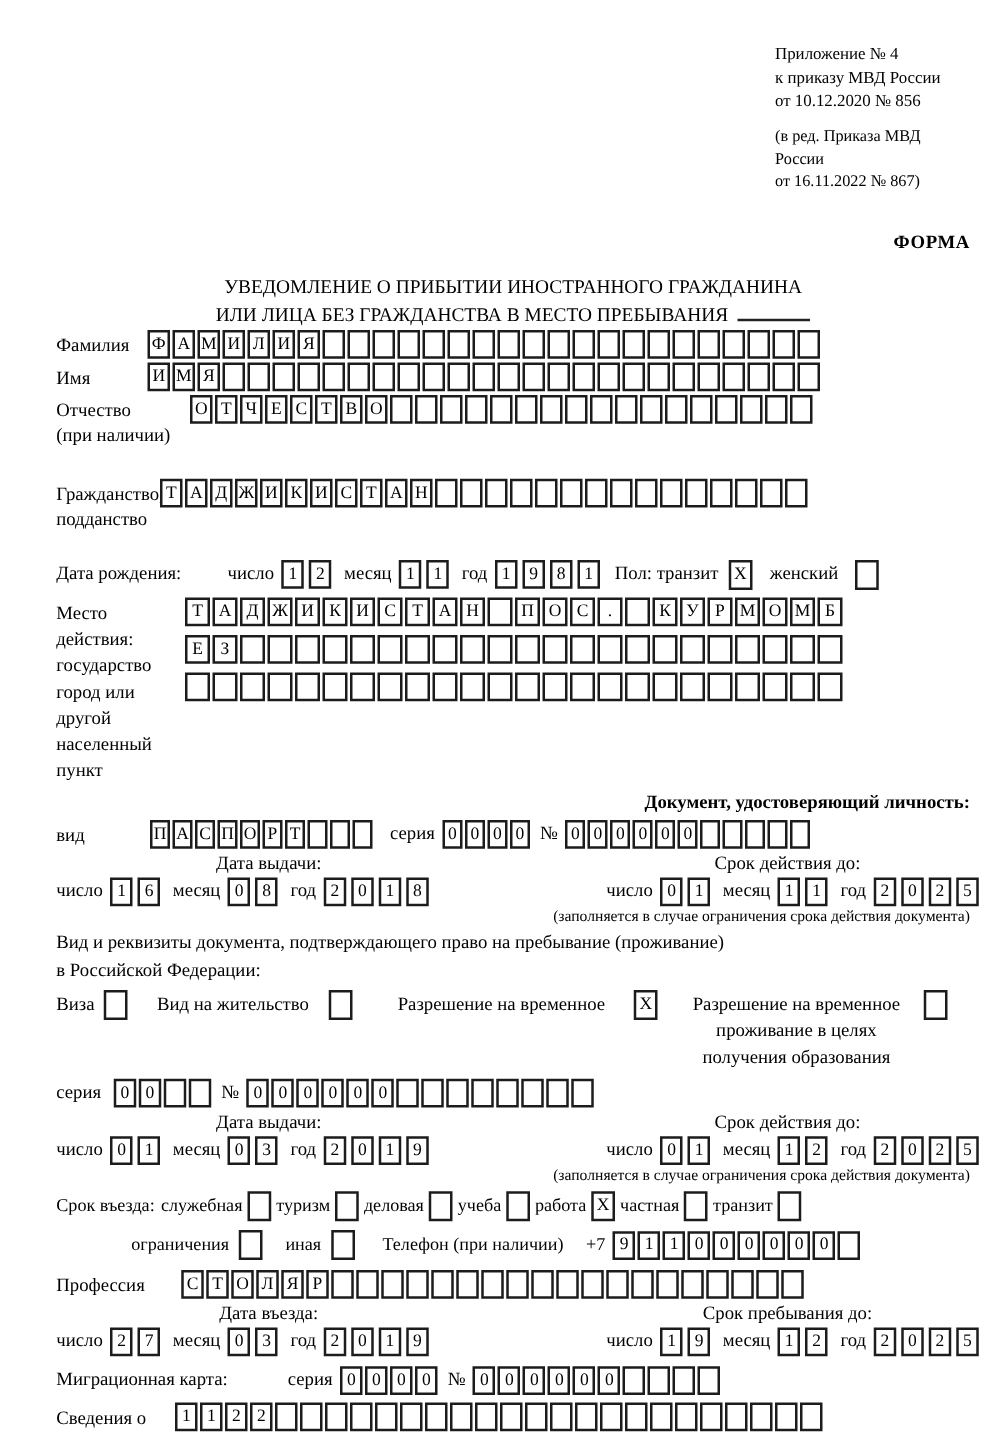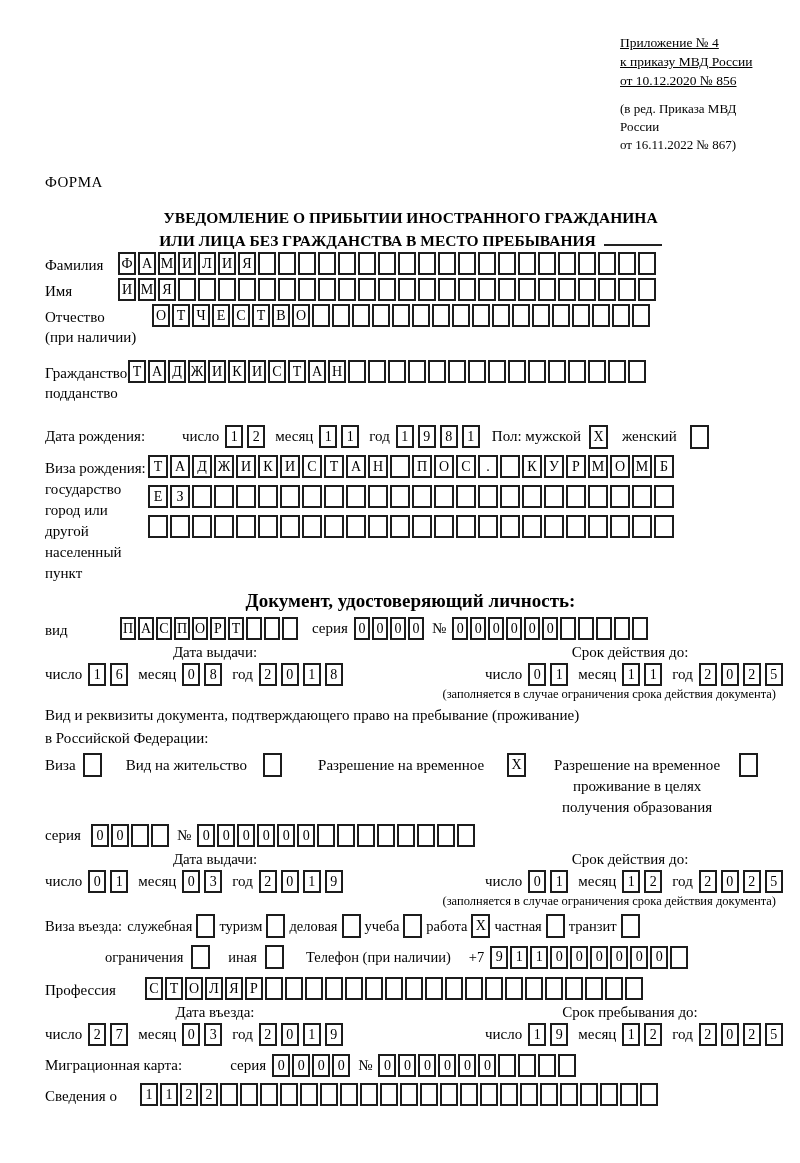--- a/index.html
+++ b/index.html
@@ -1,43 +1,43 @@
 <!DOCTYPE html>
 <html><head>
 <meta charset="utf-8">
 <style>
   * { box-sizing: border-box; margin: 0; padding: 0; }
   html,body { width:800px; height:1163px; background:#fff; color:#000;
     font-family:"Liberation Serif","DejaVu Serif",serif; font-size:15px; overflow:hidden; }
   .page { padding:34px 24px 10px 45px; }
 
   
-  .appendix { margin-left:575px; font-size:13.5px; line-height:1.4;text-decoration:underline; }
+  .appendix { margin-left:575px; font-size:13.5px; line-height:1.4; }
   .revision { margin-left:575px; font-size:13px; line-height:1.4; margin-top:9px; }
-  .forma { font-weight:normal; font-size:15px; margin-top:20px; letter-spacing:.5px; }
-  .title { text-align:center; font-weight:bold; font-size:15.5px; line-height:1.45; margin-top:16px; }
+  .forma { text-align:right; font-weight:bold; font-size:15px; margin-top:32px; letter-spacing:.5px; }
+  .title { text-align:center; font-weight:normal; font-size:15.5px; line-height:1.45; margin-top:16px; }
   .title-blank { display:inline-block; width:58px; border-bottom:2px solid #222; height:14px; margin-left:8px; }
   .sec1 { text-align:center; font-weight:bold; font-size:14px; margin-top:20px; letter-spacing:.2px; margin-bottom:14px; }
 
   
   .row { display:flex; align-items:flex-start; margin-bottom:3px; }
   .lbl { flex:none; line-height:20px; padding-top:3px; }
   .lw73{width:73px}.lw107{width:107px}.lw83{width:83px}.lw103{width:103px}.lw75{width:75px}.lw95{width:95px}.lw100{width:100px}
   .boxes { display:flex; flex:none; }
   .cell { flex:none; width:18px; height:23px; border:2px solid #1c1c1c; margin-right:2px;
     display:flex; align-items:center; justify-content:center; font-size:14px; background:#fff; }
   .boxes.w20 .cell { width:20px; }
   .boxes.sm .cell { width:16px; }
   .boxes.dt .cell { margin-right:4px; }
   .stack > .boxes { margin-bottom:7px; }
   .il { margin:0 6px; padding-top:3px; }
   .il:first-child { margin-left:0; }
 
   
-  .dochead { text-align:center; font-weight:bold; font-size:19px; margin:6px 0 5px 0; }
+  .dochead { text-align:right; font-weight:bold; font-size:15px; margin:6px 0 5px 0; }
   .note-right { text-align:right; font-size:12.5px; margin:1px 0 5px 0; }
   .plain { font-size:15px; margin-bottom:6px; }
 
   
   .dateblock { display:flex; margin-top:4px; }
   .dg { flex:none; }
   .dg-left { width:440px;font-family:Liberation Serif, serif; }
   .dg-right { width:290px; }
   .dg-head { text-align:center; font-size:15px; margin-bottom:2px; }
   .dg-left .dg-head { width:340px; }
@@ -134,21 +134,21 @@
         <span class="cell"></span>
         <span class="cell"></span>
         <span class="cell"></span>
         <span class="cell"></span>
         <span class="cell"></span>
         <span class="cell"></span>
         <span class="cell"></span>
       </div>
   </div>
 
-  <div class="row" style="margin-bottom:13px">
+  <div class="row" style="margin-bottom:24px">
     <div class="lbl lw107">
       <div>Отчество</div>
       <div>(при наличии)</div>
     </div>
     <div class="boxes">
         <span class="cell">О</span>
         <span class="cell">Т</span>
         <span class="cell">Ч</span>
         <span class="cell">Е</span>
         <span class="cell">С</span>
@@ -222,33 +222,33 @@
         <span class="cell">1</span>
         <span class="cell">1</span>
       </span>
     <span class="il">год</span>
     <span class="boxes dt">
         <span class="cell">1</span>
         <span class="cell">9</span>
         <span class="cell">8</span>
         <span class="cell">1</span>
       </span>
-    <span class="il" style="margin-left:8px">Пол: мужской</span>
+    <span class="il" style="margin-left:8px">Пол: транзит</span>
     <span class="cb" style="margin-left:2px">
         <span>X</span>
       </span>
     <span class="il" style="margin-left:14px">женский</span>
     <span class="cb">
         <span></span>
       </span>
   </div>
 
   <div class="row" style="margin-bottom:2px">
     <div class="lbl lw103" style="line-height:21px">
-      <div>Виза рождения:</div>
+      <div>Место действия:</div>
       <div>государство</div>
       <div>город или другой</div>
       <div>населенный пункт</div>
     </div>
     <div class="stack">
       <div class="boxes w20">
           <span class="cell">Т</span>
           <span class="cell">А</span>
           <span class="cell">Д</span>
           <span class="cell">Ж</span>
@@ -515,21 +515,21 @@
             <span class="cell">0</span>
             <span class="cell">2</span>
             <span class="cell">5</span>
           </span>
       </div>
     </div>
   </div>
   <div class="note-right">(заполняется в случае ограничения срока действия документа)</div>
 
   <div class="purpose" style="margin-bottom:7px">
-    <span>Виза въезда:</span>
+    <span>Срок въезда:</span>
     <span style="width:5px"></span>
     <span>служебная</span>
     <span class="cb">
         <span></span>
       </span>
     <span>туризм</span>
     <span class="cb">
         <span></span>
       </span>
     <span>деловая</span>

